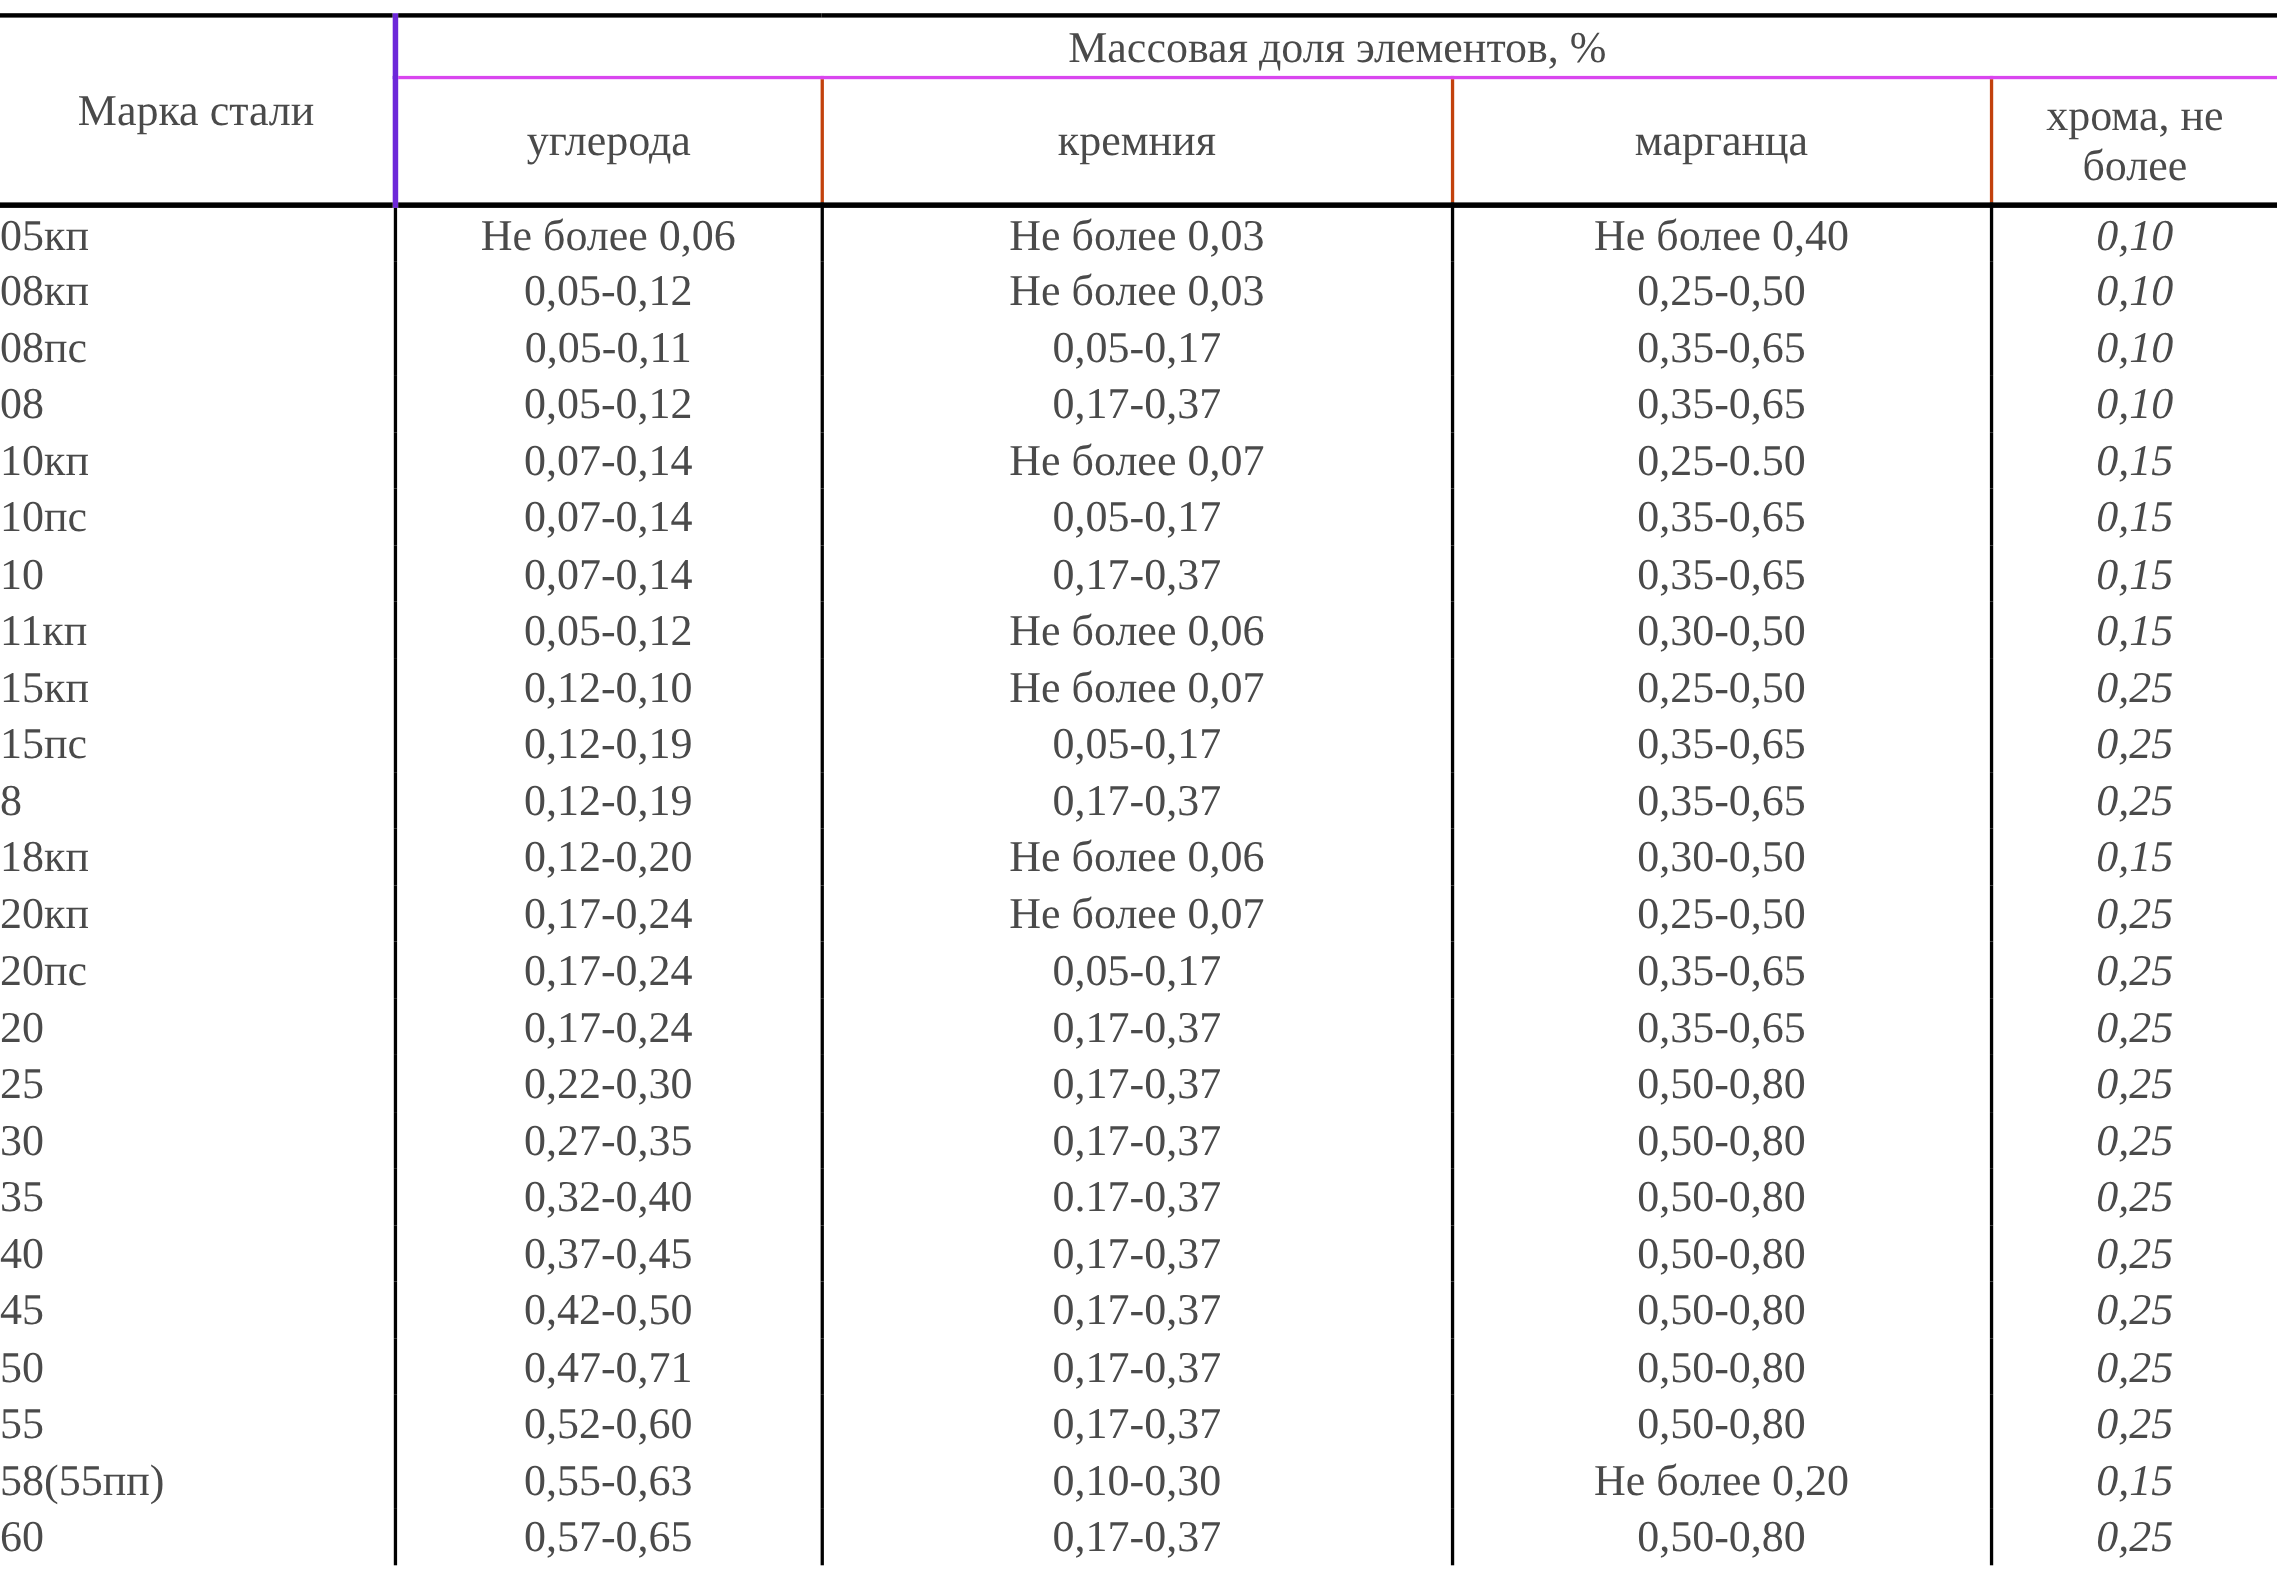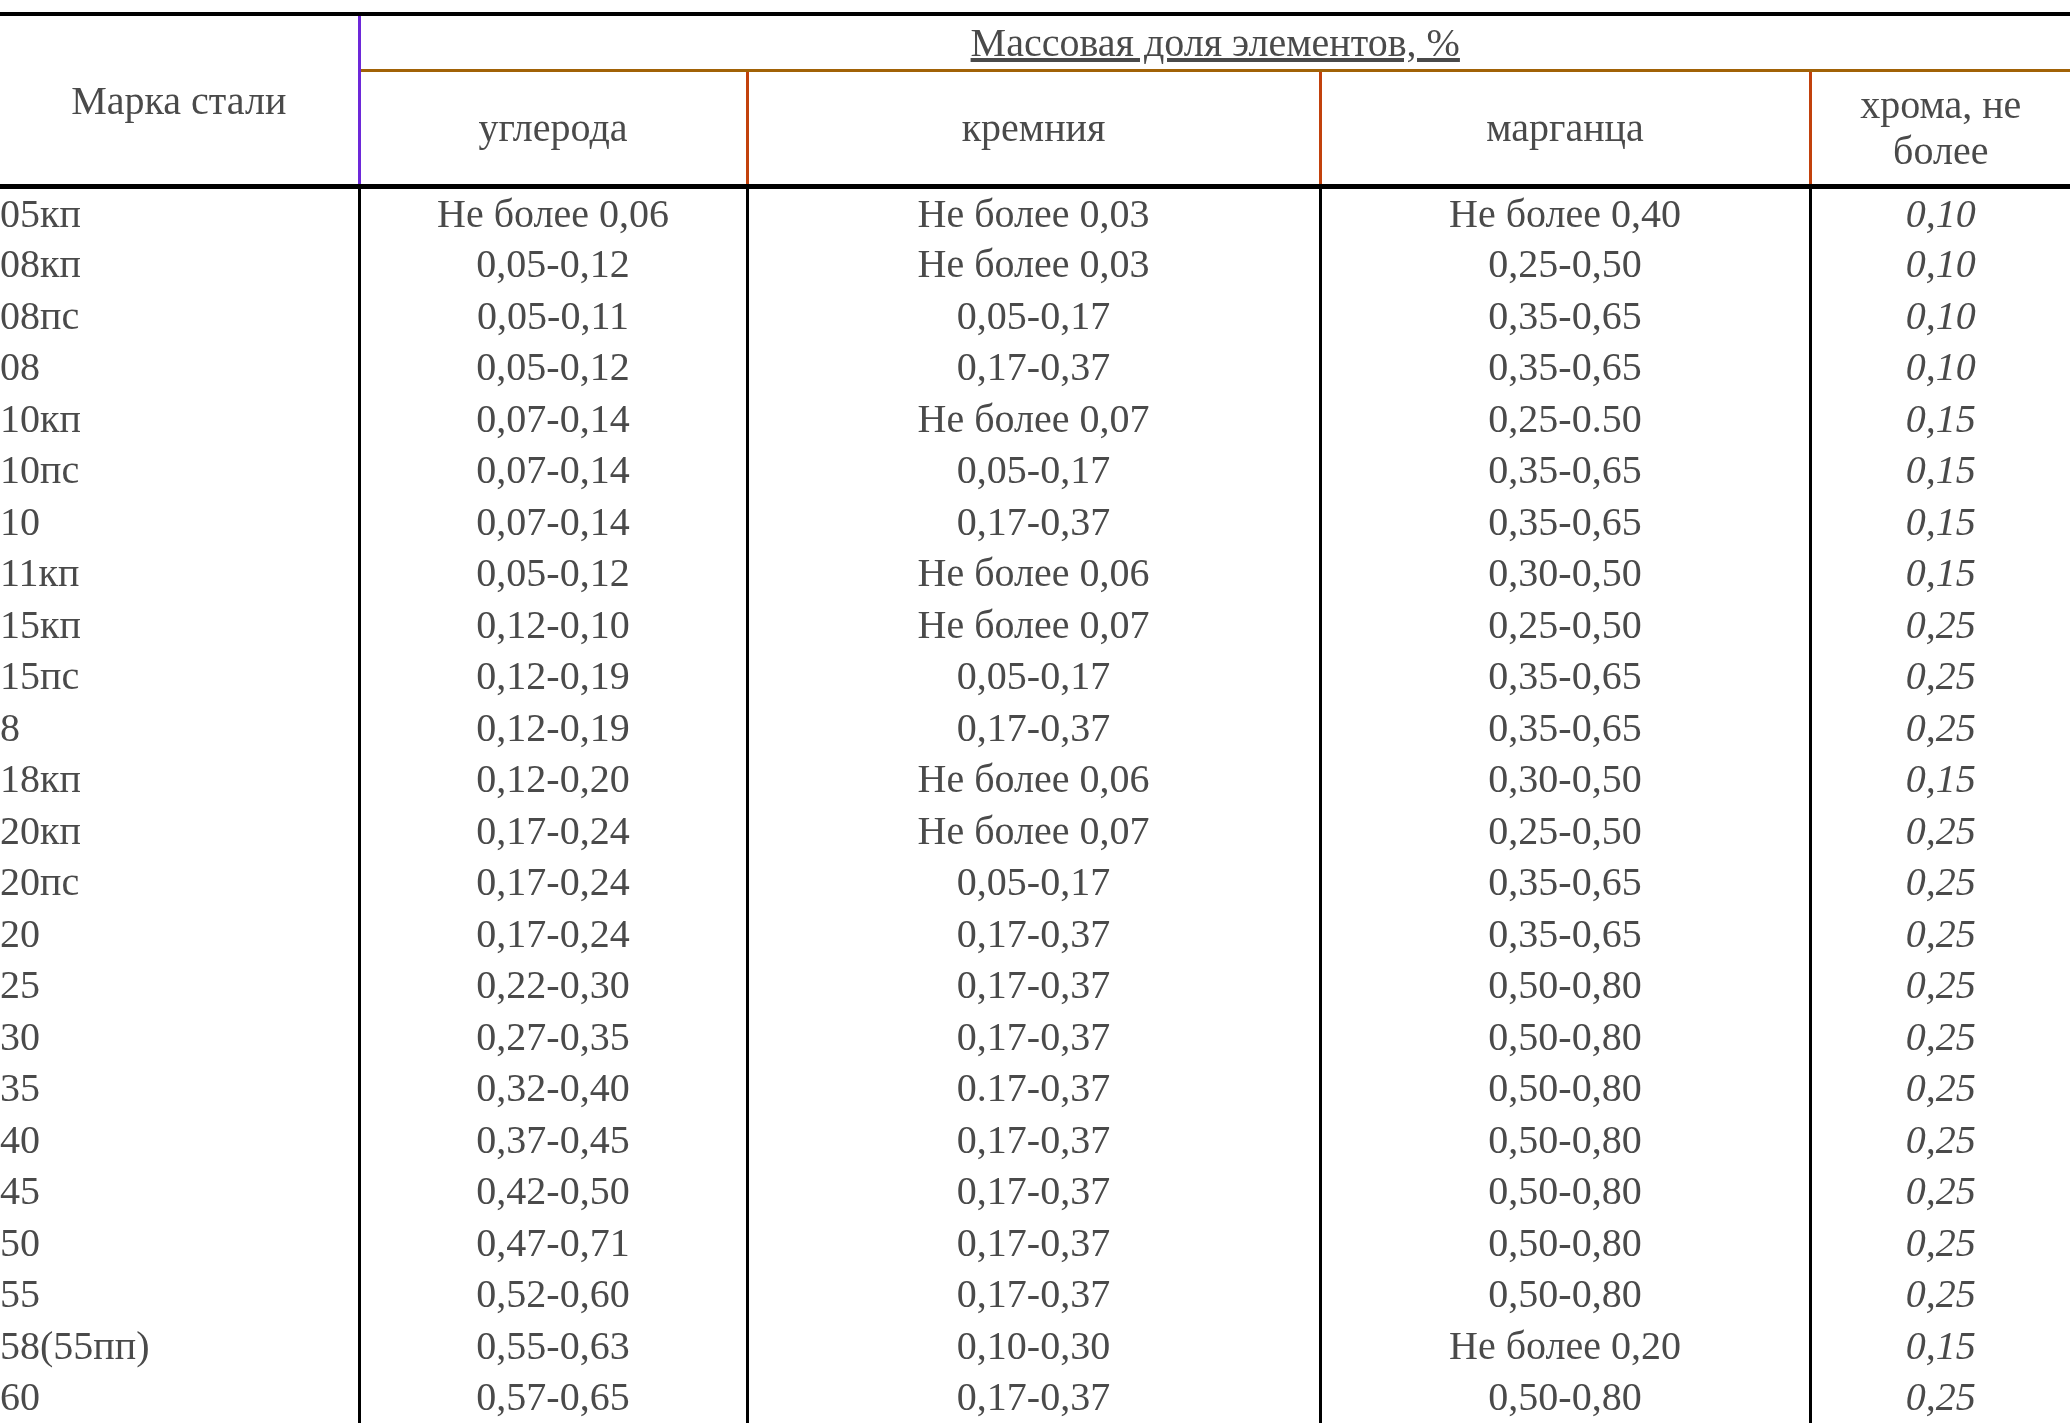--- a/index.html
+++ b/index.html
@@ -31,26 +31,25 @@
     font-weight: normal;
     text-align: center;
     vertical-align: middle;
     font-size: 40px;
     padding: 0;
   }
   thead {
     border-bottom: 5px solid #000;
   }
   th.grade-header {
-    border-right: 3px solid #6d28d9;
+    border-right: 5px solid #6d28d9;
   }
   th.group-header {
     height: 53px;
-    border-bottom: 3px solid #a16207;
-    text-decoration: underline;
+    border-bottom: 3px solid #d946ef;
   }
   th.sub-header {
     height: 112px;
     line-height: 1.15;
   }
   th.sub-header.rule-right {
     border-right: 3px solid #c2410c;
   }
   th.chrome-col {
     padding: 0 18px;

